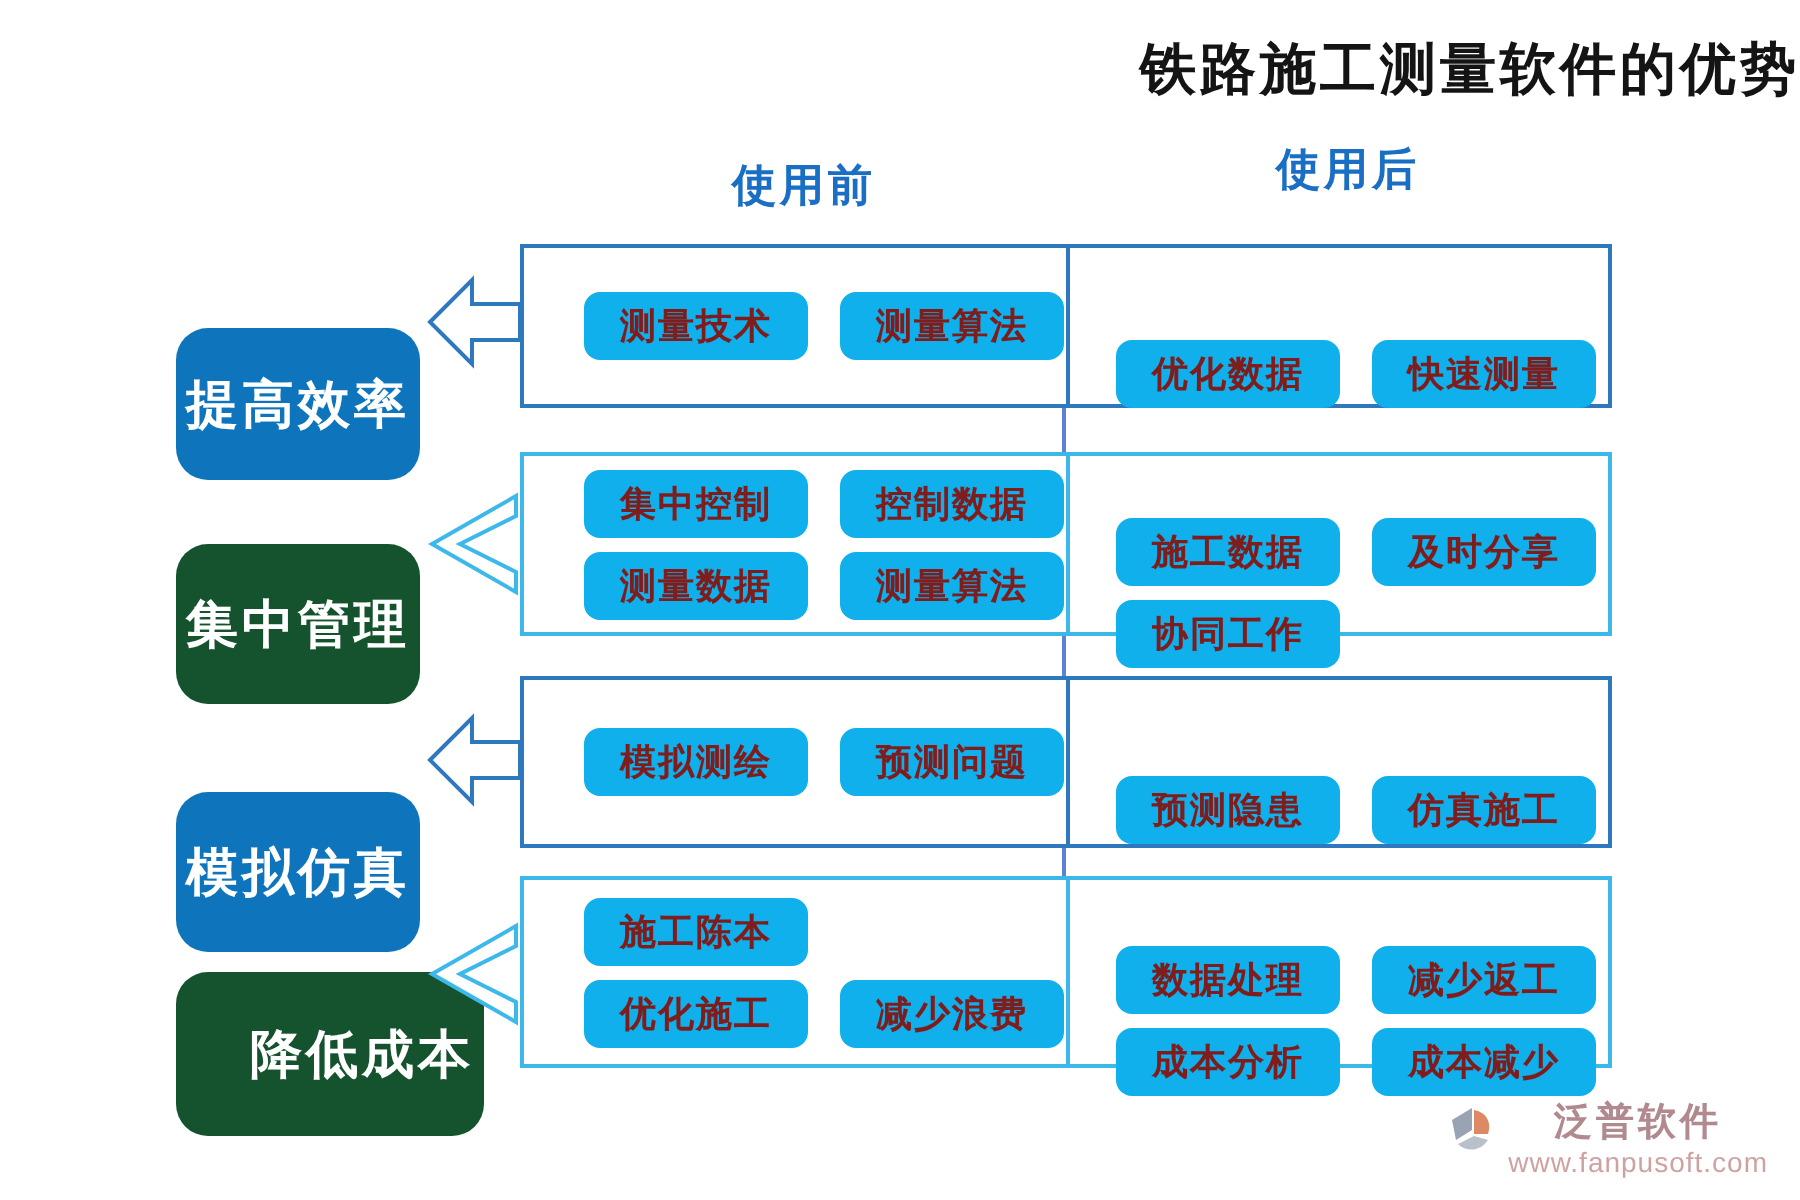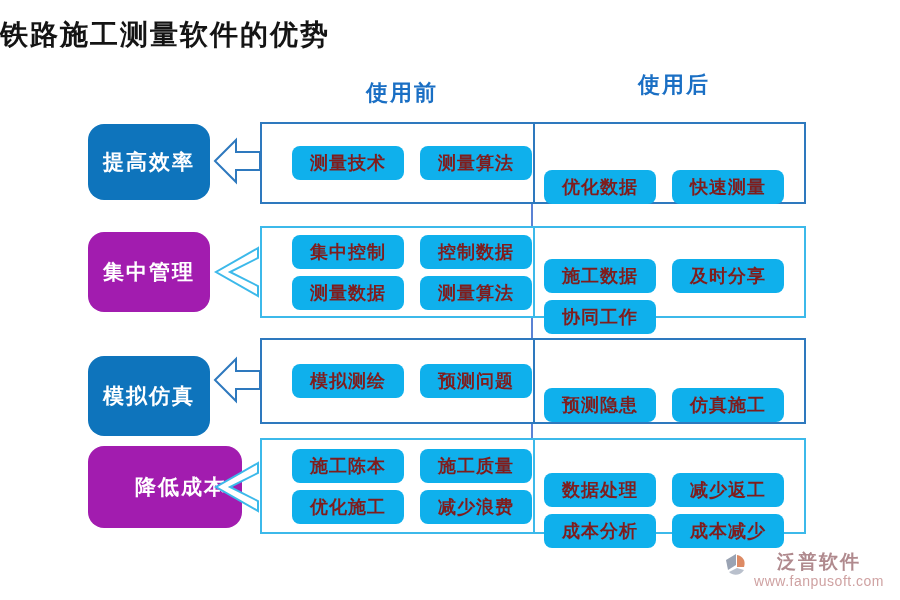--- a/index.html
+++ b/index.html
@@ -1,31 +1,31 @@
 <!DOCTYPE html>
 <html><head>
 <meta charset="utf-8">
 <style>
   html,body{margin:0;padding:0;background:#fff;}
   .stage{position:relative;width:900px;height:600px;background:#fff;overflow:hidden;
          font-family:"Liberation Sans",sans-serif;}
-  .title{position:absolute;left:0;right:0;top:16px;text-align:left;
+  .title{position:absolute;left:0;right:0;top:16px;text-align:right;
          font-family:"Liberation Serif",serif;font-weight:700;font-size:28px;
          color:#141414;letter-spacing:2px;}
   .col-head{position:absolute;font-family:"Liberation Serif",serif;font-weight:700;
          font-size:22px;color:#1a6fc4;letter-spacing:2px;text-align:center;}
   .col-head.before{left:322px;width:160px;top:78px;}
   .col-head.after{left:594px;width:160px;top:70px;}
 
   
   .row-label{position:absolute;left:88px;width:122px;border-radius:16px;
          display:flex;align-items:center;justify-content:center;color:#fff;
-         font-weight:700;font-size:21px;letter-spacing:2px;z-index:2;}
+         font-weight:700;font-size:26px;letter-spacing:2px;z-index:2;margin-top:40px;}
   .lab-dark{background:#0e74bc;}
-  .lab-light{background:#a21caf;text-align:center;}
+  .lab-light{background:#14532d;text-align:center;}
   .r1{top:124px;height:76px;}
   .r2{top:232px;height:80px;}
   .r3{top:356px;height:80px;}
   .r4{top:446px;height:82px;padding-left:32px;}
 
   
   .arrow{position:absolute;left:212px;width:50px;height:56px;z-index:2;}
   .a1{top:133px;} .a2{top:244px;} .a3{top:352px;} .a4{top:459px;}
 
   
@@ -38,21 +38,21 @@
   .b4{top:438px;height:92px;}
   .divider{position:absolute;top:0;bottom:0;left:271px;width:0;z-index:1;}
   .box-dark .divider{border-left:2px solid #2e79be;}
   .box-light .divider{border-left:2px solid #3cb9ea;}
   .vconn{position:absolute;left:531px;width:0;border-left:2px solid #5b82d4;z-index:0;}
   .vc1{top:200px;height:26px;} .vc2{top:314px;height:24px;} .vc3{top:420px;height:18px;}
 
   .col{position:absolute;top:0;bottom:0;display:flex;flex-direction:column;
        justify-content:center;gap:7px;z-index:2;}
   .col.cb{left:30px;width:240px;}
-  .col.ca{left:282px;width:252px;margin-top:48px;}
+  .col.ca{left:296px;width:252px;margin-top:48px;}
   .tagline{display:flex;gap:16px;}
   .tag{width:112px;height:34px;background:#0fb0ec;border-radius:8px;color:#7f1d1d;
        font-weight:700;font-size:18px;display:flex;align-items:center;
        justify-content:center;letter-spacing:1px;white-space:nowrap;}
 
   
   .wm{position:absolute;display:flex;align-items:center;gap:4px;opacity:.33;z-index:0;}
   .wm .wmtxt{display:flex;flex-direction:column;line-height:1;}
   .wm .wmbrand{font-size:13px;color:#8d98a6;font-weight:700;letter-spacing:1px;}
   .wm .wmsub{font-size:6px;color:#49b8c8;letter-spacing:1px;margin-top:2px;}
@@ -168,21 +168,20 @@
 
   <div class="row-label lab-light r4">降低成本</div>
   <svg class="arrow a4" viewBox="0 0 50 56">
     <path d="M46 4 L4 28 L46 52 L46 42 L18 28 L46 14 Z" fill="#ffffff" stroke="#3cb9ea" stroke-width="2"></path>
   </svg>
   <div class="box box-light b4">
     <div class="divider"></div>
     <div class="col cb">
       <div class="tagline">
         <span class="tag">施工陈本</span>
-        <span class="tag">施工质量</span>
       </div>
       <div class="tagline">
         <span class="tag">优化施工</span>
         <span class="tag">减少浪费</span>
       </div>
     </div>
     <div class="col ca">
       <div class="tagline">
         <span class="tag">数据处理</span>
         <span class="tag">减少返工</span>

